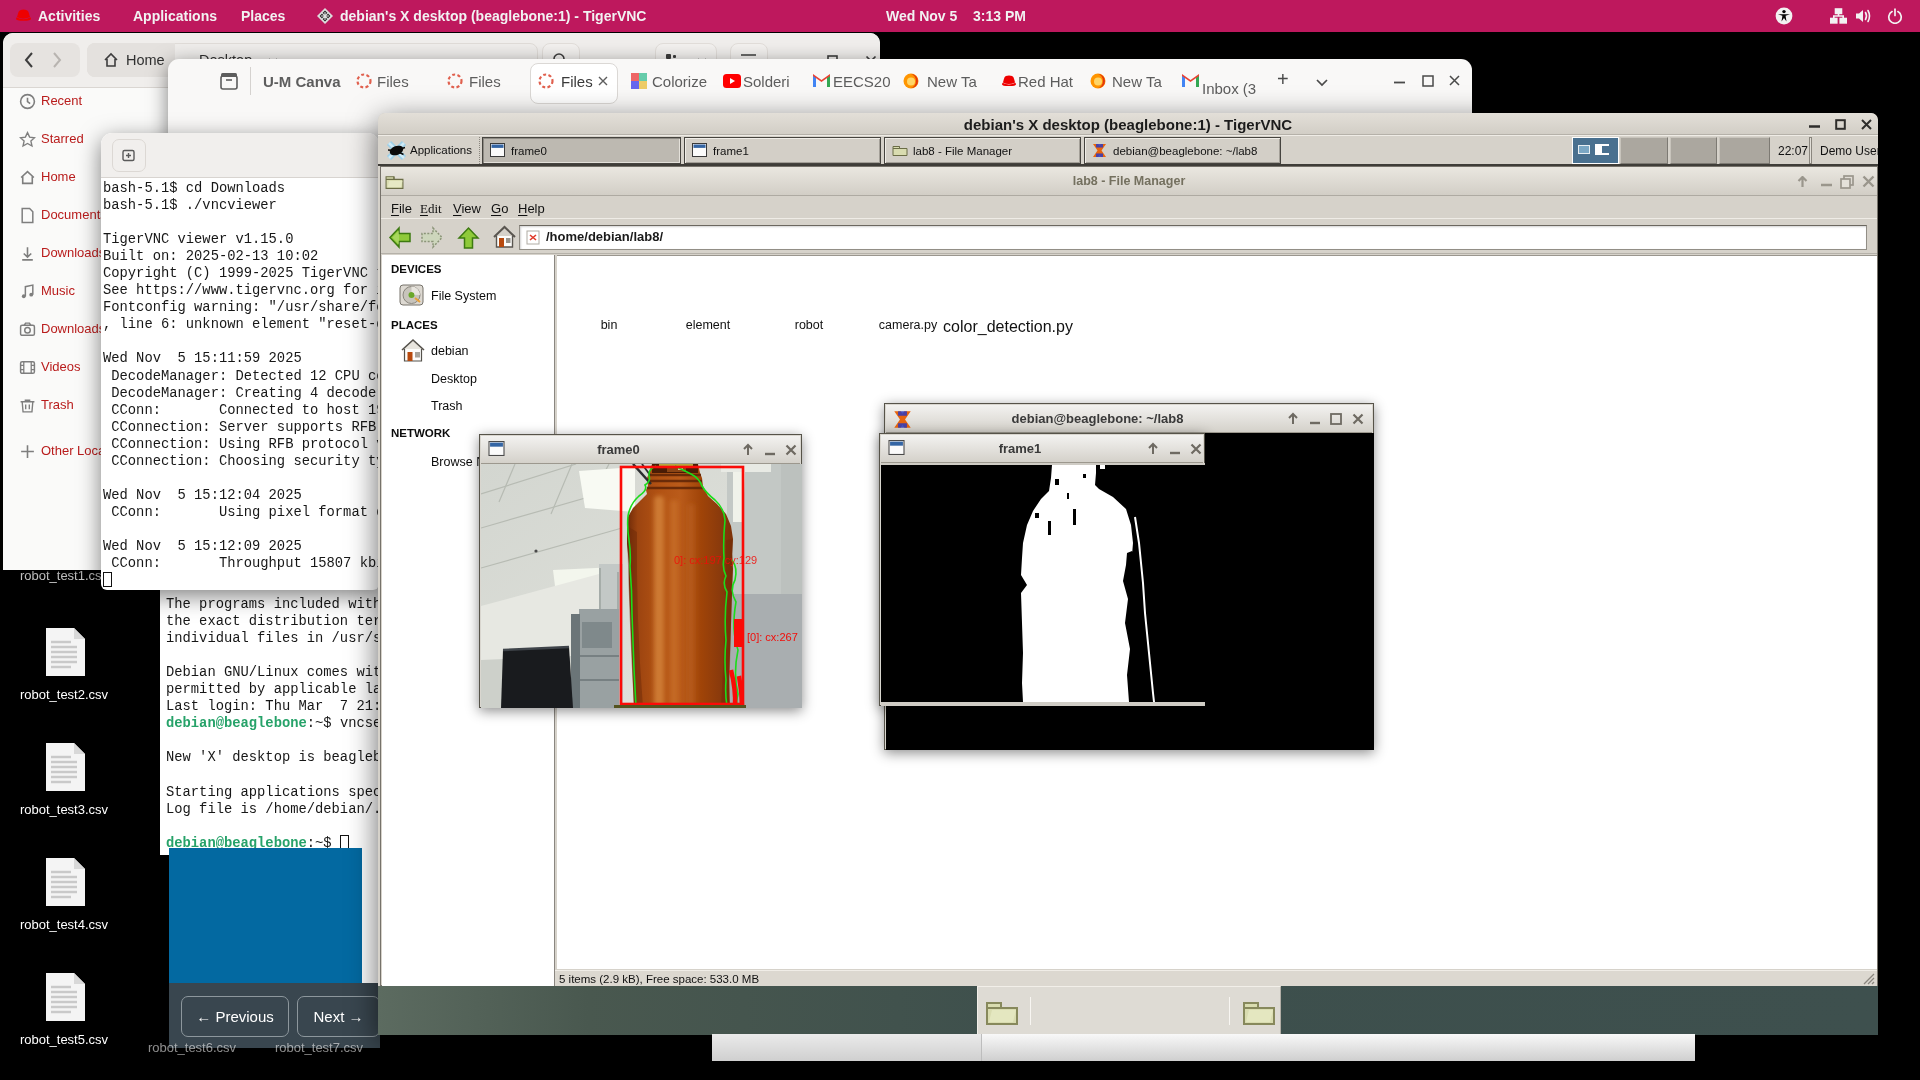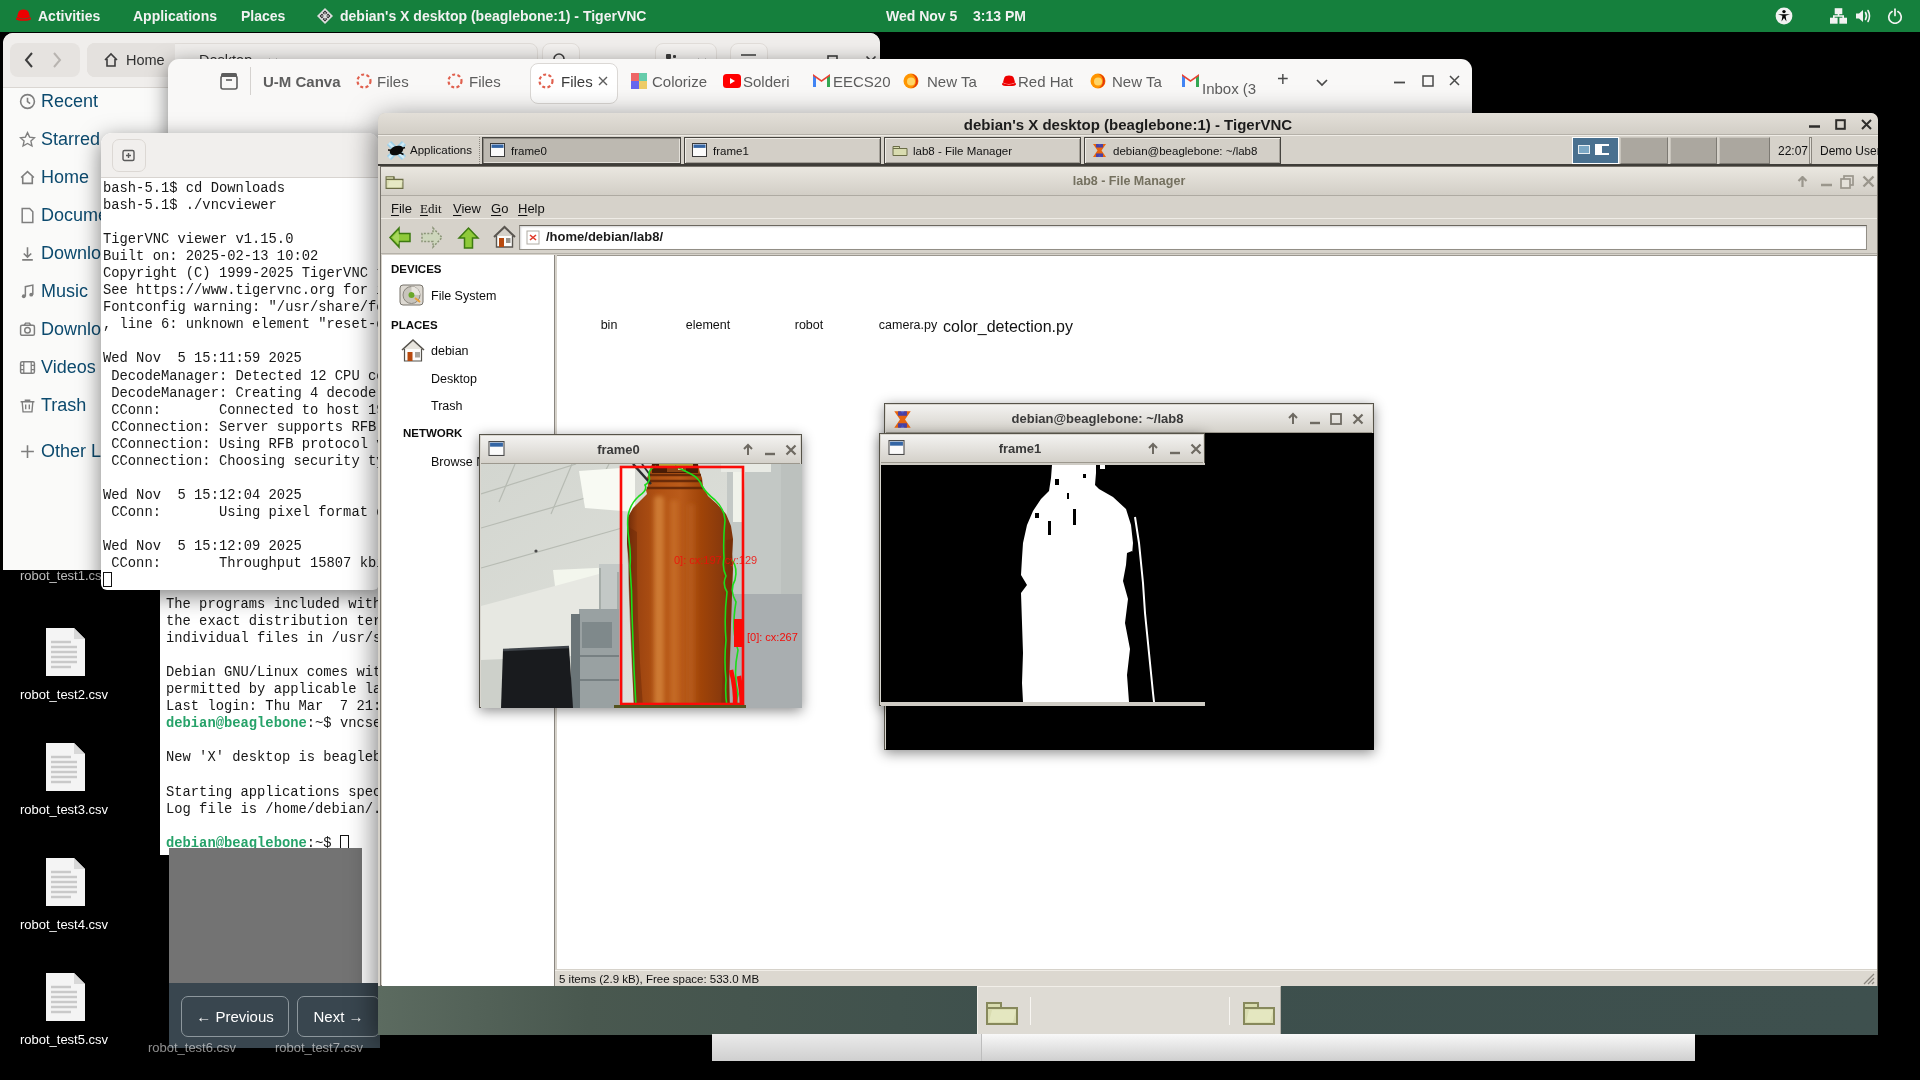--- a/index.html
+++ b/index.html
@@ -2,36 +2,36 @@
 <html><head>
 <meta charset="utf-8">
 <style>
   html,body{margin:0;padding:0;width:1920px;height:1080px;background:#000;overflow:hidden;}
   *{box-sizing:border-box;}
   pre{margin:0;}
   body{font-family:"Liberation Sans",sans-serif;}
   .abs{position:absolute;}
   .mono{font-family:"Liberation Mono",monospace;}
   
-  #topbar{left:0;top:0;width:1920px;height:32px;background:#15803d;color:#f2f2f2;z-index:50;font-size:14px;}
+  #topbar{left:0;top:0;width:1920px;height:32px;background:#be185d;color:#f2f2f2;z-index:50;font-size:14px;}
   #topbar .item{position:absolute;top:7px;height:18px;line-height:18px;font-weight:600;}
   
   #files{left:3px;top:33px;width:877px;height:537px;background:#fafaf9;border-radius:10px 10px 0 0;box-shadow:0 6px 24px rgba(0,0,0,.55);z-index:2;}
   #files .hdr{position:absolute;left:0;top:0;width:100%;height:55px;background:#f0eeec;border-bottom:1px solid #dad6d2;border-radius:10px 10px 0 0;}
-  .fsideitem{position:absolute;left:38px;font-size:18px;color:#0c4a6e;height:20px;line-height:20px;}
+  .fsideitem{position:absolute;left:38px;font-size:13px;color:#b91c1c;height:20px;line-height:20px;}
   .fsideico{position:absolute;left:16px;width:17px;height:17px;opacity:.75;}
   
   #term1{left:101px;top:133px;width:278px;height:457px;background:#fff;border-radius:11px 11px 6px 6px;box-shadow:0 6px 22px rgba(0,0,0,.5);z-index:4;overflow:hidden;}
   #term1 .hdr{position:absolute;left:0;top:0;width:100%;height:45px;background:#f1efed;border-bottom:1px solid #d8d4d0;border-radius:11px 11px 0 0;}
   .tline{position:absolute;left:0;white-space:pre;font-size:13.8px;line-height:17.05px;color:#171717;}
   
   #term2{left:160px;top:560px;width:220px;height:295px;background:#fff;z-index:2;overflow:hidden;}
   .g{color:#26a269;font-weight:bold;}
   
-  #tour{left:169px;top:848px;width:211px;height:200px;background:#737373;z-index:3;}
+  #tour{left:169px;top:848px;width:211px;height:200px;background:#0369a1;z-index:3;}
   
   #browser{left:168px;top:59px;width:1304px;height:300px;background:#f9f8f7;border-radius:11px 11px 0 0;box-shadow:0 5px 20px rgba(0,0,0,.5);z-index:3;}
   .btxt{top:14px;font-size:15px;color:#5d5d5d;}
   .dcirc{top:14px;width:16px;height:16px;}
   .dcirc circle{fill:none;stroke:#e0604e;stroke-width:2.2;stroke-dasharray:3 2.4;}
   .ffi{top:14px;width:16px;height:16px;}
   
   #bstrip{left:712px;top:1034px;width:983px;height:27px;background:linear-gradient(#f8f8f8,#cfcfcf);z-index:6;}
   
   #vnc{left:378px;top:113px;width:1500px;height:922px;background:#d6d2ca;border-radius:7px 7px 0 0;box-shadow:0 8px 30px rgba(0,0,0,.6);z-index:5;}
@@ -480,21 +480,21 @@
     <span class="abs fmhead" style="left:10px;top:152px;">PLACES</span>
     <svg class="abs" style="left:19px;top:171px" width="26" height="26" viewBox="0 0 26 26">
         <path d="M2 12 L13 2 24 12" fill="#e8e5de" stroke="#55524c" stroke-width="1.6"></path>
         <path d="M4.5 11v12h17V11" fill="#fdfdfb" stroke="#55524c" stroke-width="1.2"></path>
         <rect x="7.5" y="14" width="5" height="9" fill="#b84a0e"></rect>
         <rect x="15" y="14" width="5" height="5.5" fill="#a8a49c"></rect>
       </svg>
     <span class="abs fmside" style="left:50px;top:177px;">debian</span>
     <span class="abs fmside" style="left:50px;top:205px;">Desktop</span>
     <span class="abs fmside" style="left:50px;top:232px;">Trash</span>
-    <span class="abs fmhead" style="left:22px;top:260px;">NETWORK</span>
+    <span class="abs fmhead" style="left:10px;top:260px;">NETWORK</span>
     <span class="abs fmside" style="left:50px;top:288px;">Browse Netwo</span>
 
     <div class="abs" style="left:178px;top:151px;width:100px;text-align:center;font-size:12.5px;">bin</div>
     <div class="abs" style="left:277px;top:151px;width:100px;text-align:center;font-size:12.5px;">element</div>
     <div class="abs" style="left:378px;top:151px;width:100px;text-align:center;font-size:12.5px;">robot</div>
     <div class="abs" style="left:477px;top:151px;width:100px;text-align:center;font-size:12.5px;">camera.py</div>
     <div class="abs" style="left:551px;top:151px;width:152px;text-align:center;font-size:16px;">color_detection.py</div>
 
     <div class="abs" style="left:174px;top:803px;width:1322px;height:17px;background:#dcd8d0;border-top:1px solid #f0ede7;"></div>
     <span class="abs" style="left:178px;top:806px;font-size:11.5px;">5 items (2.9 kB), Free space: 533.0 MB</span>

